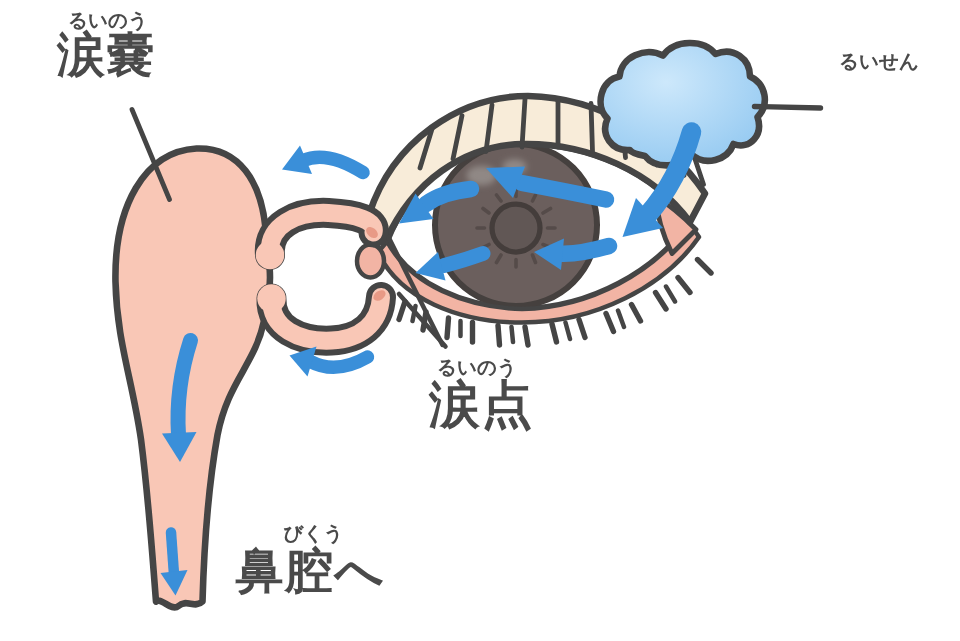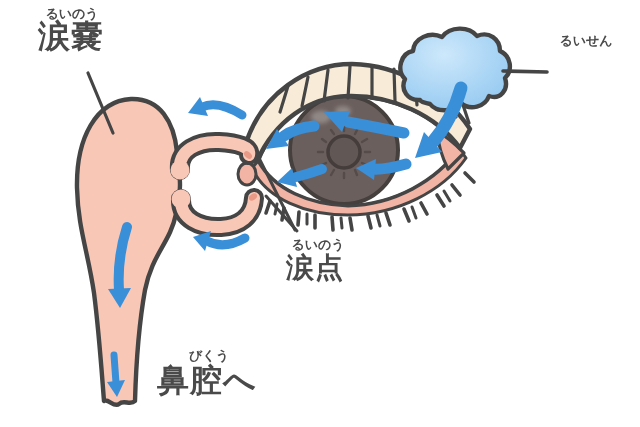--- a/index.html
+++ b/index.html
@@ -122,18 +122,18 @@
     </g>
   </g>
 </svg>
 
 <div class="lbl furi" style="left:40px;top:7px;width:64px;">るいのう</div>
 <div class="lbl kanji" style="left:38px;top:22px;font-family:Liberation Mono, monospace;">涙嚢</div>
 
 <div class="lbl furi" style="left:554px;top:34px;width:64px;font-family:Liberation Serif, serif;">るいせん</div>
 
 <div class="lbl furi" style="left:287px;top:238px;width:62px;">るいのう</div>
-<div class="lbl kanji" style="left:286px;top:253px;font-size:28px;">涙点</div>
+<div class="lbl kanji" style="left:286px;top:253px;font-size:34px;">涙点</div>
 
 <div class="lbl furi" style="left:184px;top:349px;width:50px;">びくう</div>
 <div class="lbl kanji" style="left:157px;top:364px;">鼻腔へ</div>
 
 </div>
 
 </body></html>

